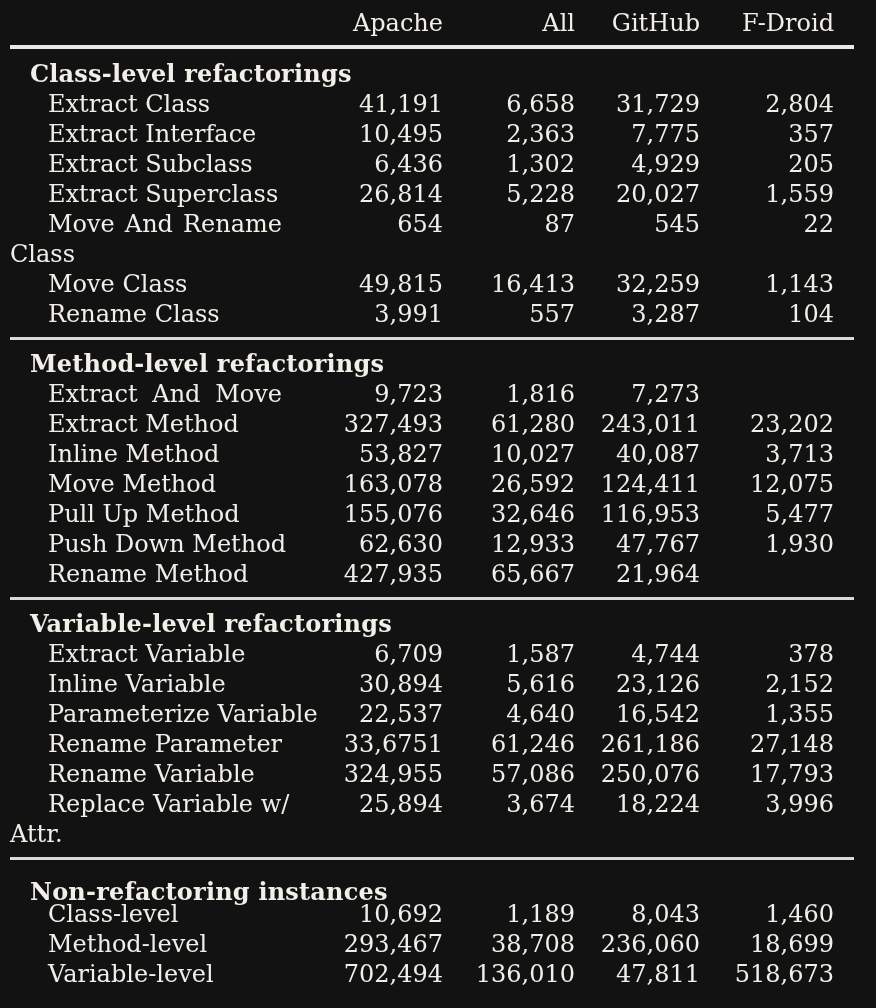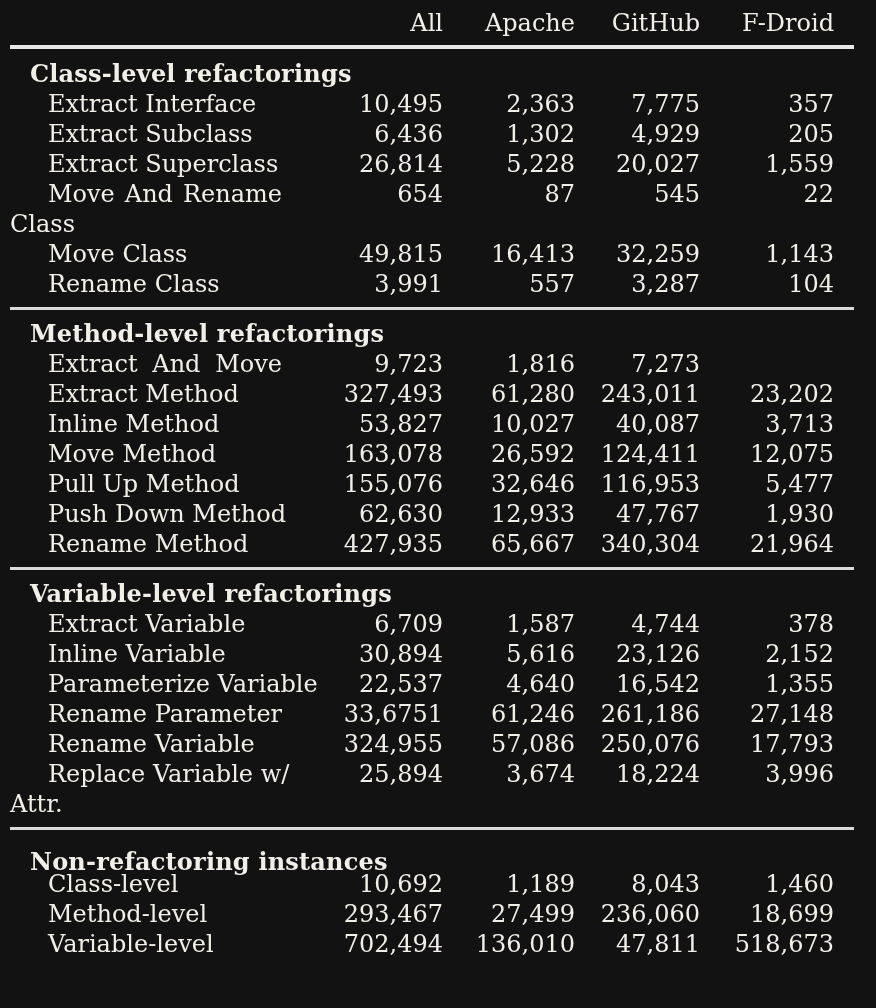--- a/index.html
+++ b/index.html
@@ -51,32 +51,39 @@
   .lbl.just.w272 { width: 234px; } 
   .lbl.just.w220 { width: 182px; } 
 </style>
 </head>
 <body>
 
 <div class="table-wrap">
 
   <div class="row header-row">
     <div class="cell label"></div>
+    <div class="cell num">Apache</div>
     <div class="cell num">All</div>
-    <div class="cell num">Apache</div>
     <div class="cell num">GitHub</div>
     <div class="cell num">F-Droid</div>
   </div>
 
   <div class="rule top"></div>
 
   <div class="row section-header-row">
     <div class="cell section-header" style="grid-column: 1 / span 5;">Class-level refactorings</div>
   </div>
 
+  <div class="row">
+    <div class="cell label"><span class="lbl">Extract Class</span></div>
+    <div class="cell num">41,191</div>
+    <div class="cell num">6,658</div>
+    <div class="cell num">31,729</div>
+    <div class="cell num">2,804</div>
+  </div>
 
   <div class="row">
     <div class="cell label"><span class="lbl">Extract Interface</span></div>
     <div class="cell num">10,495</div>
     <div class="cell num">2,363</div>
     <div class="cell num">7,775</div>
     <div class="cell num">357</div>
   </div>
 
   <div class="row">
@@ -172,21 +179,20 @@
     <div class="cell num">62,630</div>
     <div class="cell num">12,933</div>
     <div class="cell num">47,767</div>
     <div class="cell num">1,930</div>
   </div>
 
   <div class="row">
     <div class="cell label"><span class="lbl">Rename Method</span></div>
     <div class="cell num">427,935</div>
     <div class="cell num">65,667</div>
-    <div class="cell num">340,304</div>
     <div class="cell num">21,964</div>
   </div>
 
   <div class="rule"></div>
 
   <div class="row section-header-row">
     <div class="cell section-header" style="grid-column: 1 / span 5;">Variable-level refactorings</div>
   </div>
 
   <div class="row">
@@ -250,21 +256,21 @@
     <div class="cell label"><span class="lbl">Class-level</span></div>
     <div class="cell num">10,692</div>
     <div class="cell num">1,189</div>
     <div class="cell num">8,043</div>
     <div class="cell num">1,460</div>
   </div>
 
   <div class="row">
     <div class="cell label"><span class="lbl">Method-level</span></div>
     <div class="cell num">293,467</div>
-    <div class="cell num">27,499</div>
+    <div class="cell num">38,708</div>
     <div class="cell num">236,060</div>
     <div class="cell num">18,699</div>
   </div>
 
   <div class="row">
     <div class="cell label"><span class="lbl">Variable-level</span></div>
     <div class="cell num">702,494</div>
     <div class="cell num">136,010</div>
     <div class="cell num">47,811</div>
     <div class="cell num">518,673</div>

